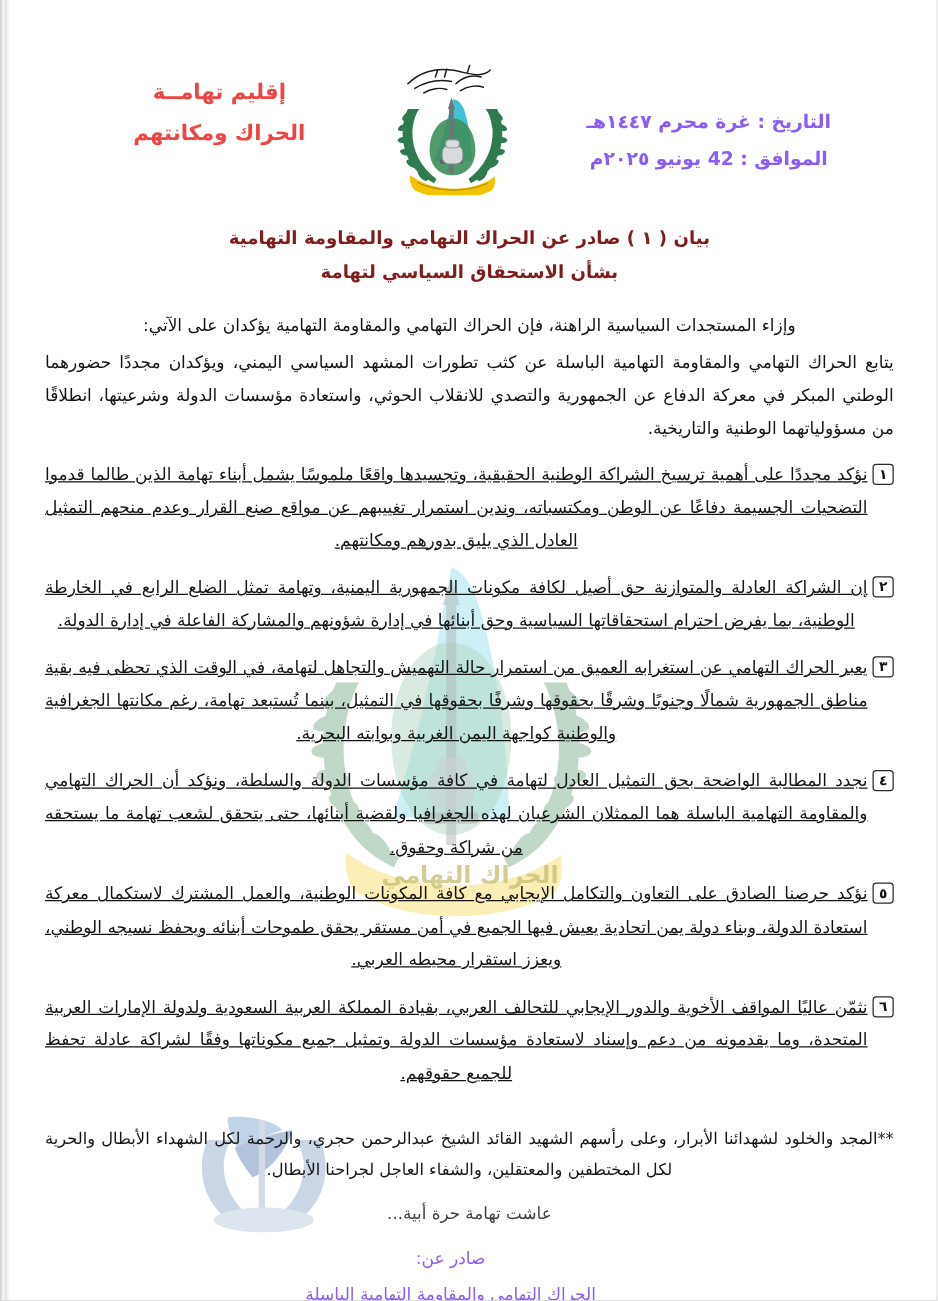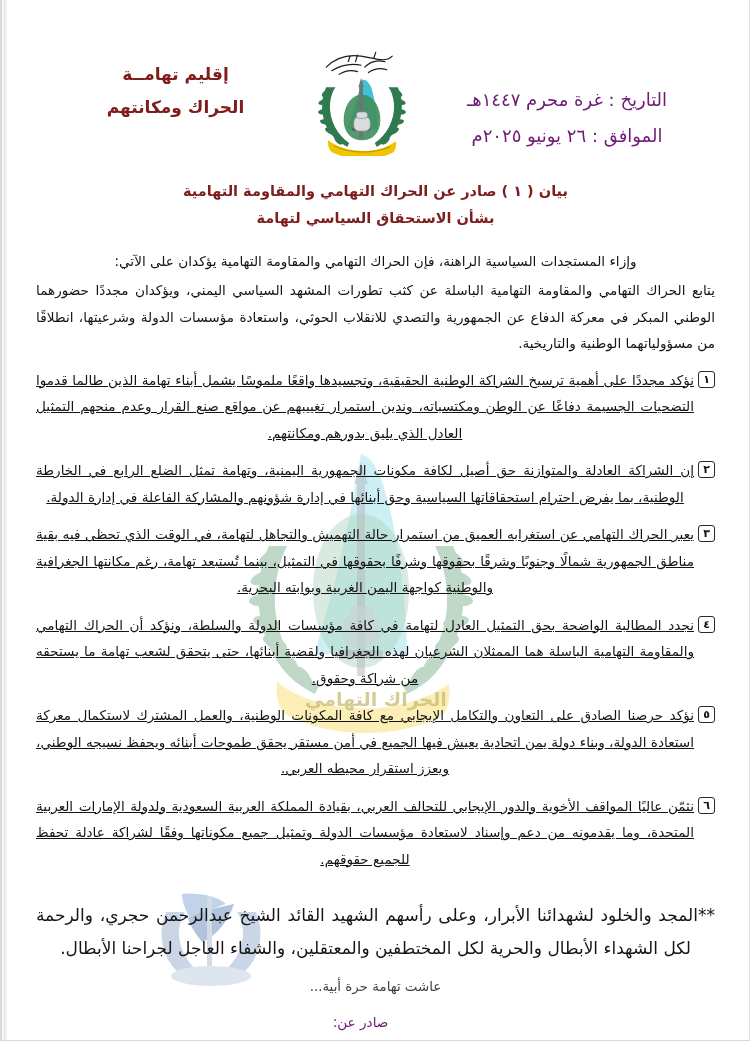--- a/index.html
+++ b/index.html
@@ -67,42 +67,42 @@
   }
   .org-block {
     width: 255px;
     text-align: center;
     padding-top: 16px;
   }
   .org-line {
     font-size: 17px;
     font-weight: bold;
     letter-spacing: 1.5px;
-    color: #7f1d1d;
+    color: #ef4444;
     line-height: 1.95;
     white-space: nowrap;
   }
   .emblem-block {
     flex: 0 0 auto;
     width: 118px;
     display: flex;
     justify-content: center;
     padding-top: 2px;
   }
   .date-block {
     flex: 1;
     text-align: center;
     padding-top: 40px;
     padding-left: 10px;
   }
   .date-line {
-    font-size: 18px;
-    font-weight: normal;
+    font-size: 15px;
+    font-weight: bold;
     line-height: 2.0;
-    color: #701a75;
+    color: #8b5cf6;
     white-space: nowrap;
   }
 
   
   .title-wrap {
     position: relative;
     z-index: 10;
     text-align: center;
     margin-top: 22px;
   }
@@ -165,21 +165,21 @@
   }
 
   
   .closing {
     position: relative;
     z-index: 10;
     padding: 16px 34px 0 34px;
     box-sizing: border-box;
   }
   .closing-para {
-    font-size: 17px;
+    font-size: 13px;
     line-height: 1.95;
     text-align: justify;
     text-align-last: center;
     margin: 0;
     color: #141414;
   }
   .slogan {
     text-align: center;
     font-size: 13.4px;
     margin-top: 14px;
@@ -190,21 +190,21 @@
   .signature {
     position: relative;
     z-index: 10;
     text-align: center;
     margin-top: 14px;
     padding-right: 30px;
   }
   .sig-line {
     font-size: 13.6px;
     line-height: 2.15;
-    color: #701a75;
+    color: #8b5cf6;
   }
   .sig-line.heavy { font-weight: normal; }
 </style>
 </head>
 <body>
 
 <div class="page">
 
   <div class="watermark">
     <svg viewBox="0 0 330 290" width="330" height="290" xmlns="http://www.w3.org/2000/svg">
@@ -261,21 +261,21 @@
         <rect x="55" y="18" width="5" height="76" fill="#9fb3cc"></rect>
         <ellipse cx="59" cy="98" rx="40" ry="10" fill="#b6c6da"></ellipse>
       </g>
     </svg>
   </div>
 
   <div class="header">
 
     <div class="date-block">
       <div class="date-line">التاريخ : غرة محرم ١٤٤٧هـ</div>
-      <div class="date-line">الموافق : ٢٦ يونيو ٢٠٢٥م</div>
+      <div class="date-line">الموافق : 42 يونيو ٢٠٢٥م</div>
     </div>
 
     <div class="emblem-block">
       <svg viewBox="0 0 118 120" width="108" height="112" xmlns="http://www.w3.org/2000/svg">
 
         <g stroke="#1b1b1b" stroke-width="1.3" fill="none" stroke-linecap="round">
           <path d="M20 24 C30 14 44 10 58 12 C72 14 84 20 92 12"></path>
           <path d="M26 28 C36 22 48 20 58 22"></path>
           <path d="M62 24 C68 18 76 16 84 18"></path>
           <path d="M34 32 C40 28 48 27 54 29"></path>

